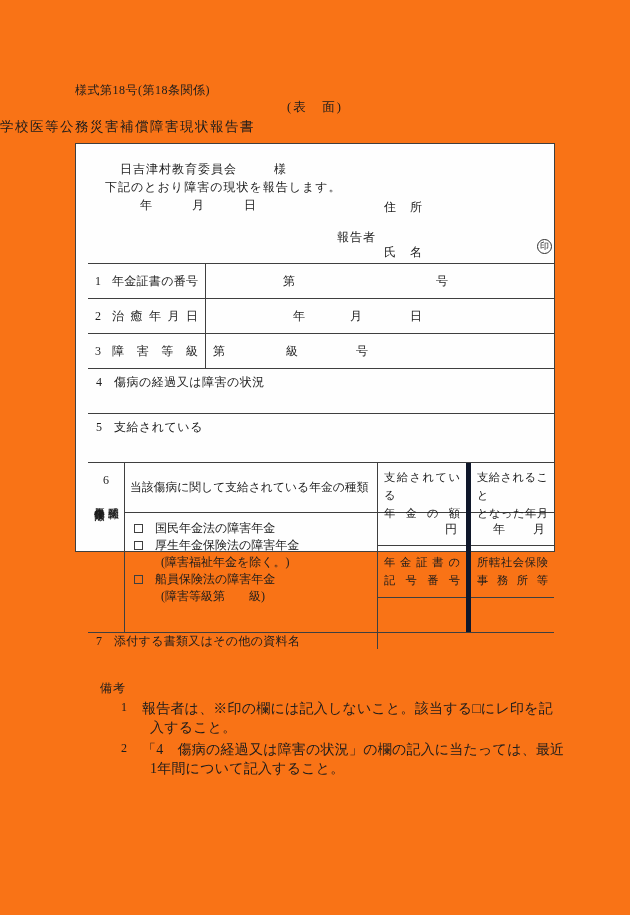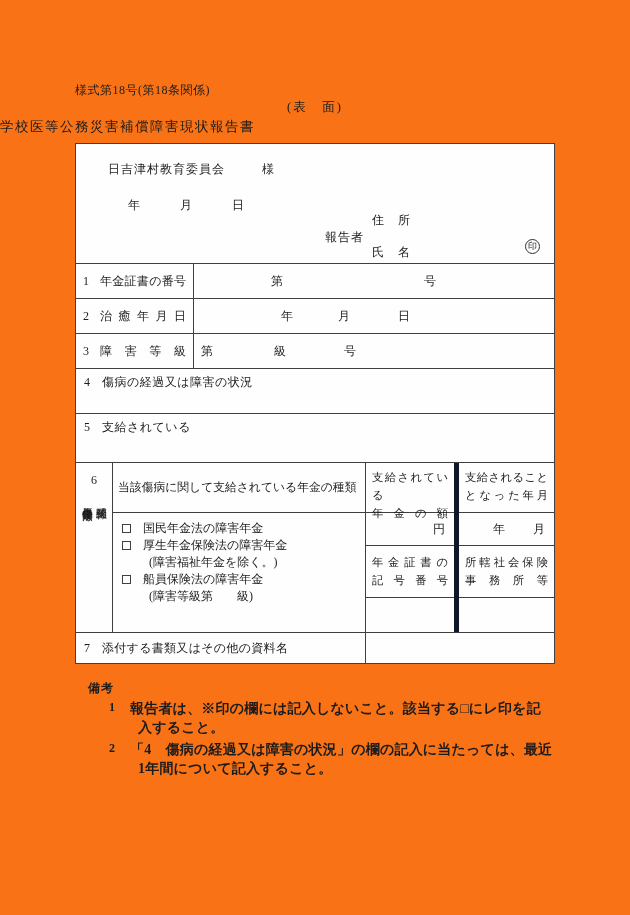--- a/index.html
+++ b/index.html
@@ -8,35 +8,35 @@
   .page {
     position:relative; width:630px; height:915px; margin:0 auto;
     background:#f97316; overflow:hidden;
     font-size:12px; line-height:1.35;
   }
   .form-no { position:absolute; left:75px; top:82px; font-size:12px; letter-spacing:.5px; }
   .side-face { position:absolute; left:0; top:99px; width:100%; text-align:center; font-size:12.5px; letter-spacing:2px; }
   .doc-title { position:absolute; left:0; top:118px; width:100%; text-align:left; font-size:13.5px; letter-spacing:1.5px; }
 
   .form-table {
-    position:absolute; left:75px; top:143px; width:480px; height:521px;
+    position:absolute; left:75px; top:143px; width:480px; height:409px;
     border:1.5px solid #3f3f3f; background:#fefefe;
-    display:flex; flex-direction:column; font-size:12px;
+    display:flex; flex-direction:column; font-size:12px;padding-left:12px;
   }
   .trow { border-top:1px solid #3f3f3f; display:flex; flex-shrink:0; }
   .trow:first-child { border-top:none; }
 
   
   .hdr { position:relative; height:119px; }
   .hdr .addressee { position:absolute; left:32px; top:17px; letter-spacing:1px; }
   .hdr .honorific { position:absolute; left:186px; top:17px; }
   .hdr .declare { position:absolute; left:17px; top:35px; letter-spacing:1px; }
   .hdr .dateline { position:absolute; left:52px; top:53px; letter-spacing:1px; }
   .hdr .reporter { position:absolute; left:249px; top:85px; letter-spacing:1px; }
-  .hdr .addr-lbl { position:absolute; left:296px; top:68px; letter-spacing:1px; }
+  .hdr .addr-lbl { position:absolute; left:296px; top:55px; letter-spacing:1px; }
   .hdr .name-lbl { position:absolute; left:296px; top:100px; letter-spacing:1px; }
   .seal {
     position:absolute; left:449px; top:95px;
     width:15px; height:15px; border:1px solid #2e2e2e; border-radius:50%;
     font-size:9px; line-height:13px; text-align:center; display:inline-block;
   }
 
   
   .lblcell { width:118px; border-right:1px solid #3f3f3f; display:flex; align-items:center; padding:0 7px; flex-shrink:0; }
   .lblcell .no { width:10px; }
@@ -73,40 +73,41 @@
   .emptycell { flex:1; }
 
   
   .r7 { flex:1; }
   .r7 .left { width:290px; border-right:1px solid #3f3f3f; display:flex; align-items:center; padding:0 8px; flex-shrink:0; }
   .r7 .left .no { width:10px; }
   .r7 .left .lb { margin-left:8px; letter-spacing:.3px; }
   .r7 .right { flex:1; }
 
   
-  .notes { position:absolute; left:88px; top:680px; width:466px; font-size:12px;font-weight:bold; }
+  .notes { position:absolute; left:100px; top:680px; width:466px; font-size:12px; }
   .notes-title { letter-spacing:1px; }
   .note-item { display:flex; margin-top:3px; }
   .note-no { width:12px; margin-left:21px; flex-shrink:0; }
   .note-text { width:432px; margin-left:9px; line-height:19px; font-size:14px; text-indent:-8px; padding-left:8px; letter-spacing:.2px; }
 </style>
 </head>
 <body>
 
 <div class="page">
 
   <div class="form-no">様式第18号(第18条関係)</div>
   <div class="side-face">(表　面)</div>
   <div class="doc-title">学校医等公務災害補償障害現状報告書</div>
 
   <div class="form-table">
 
     <div class="trow hdr">
       <span class="addressee">日吉津村教育委員会</span>
       <span class="honorific">様</span>
+      <span class="declare">下記のとおり障害の現状を報告します。</span>
       <span class="dateline">年　　　月　　　日</span>
       <span class="reporter">報告者</span>
       <span class="addr-lbl">住　所</span>
       <span class="name-lbl">氏　名</span>
       <span class="seal">印</span>
     </div>
 
     <div class="trow r1">
       <div class="lblcell">
         <span class="no">1</span>

